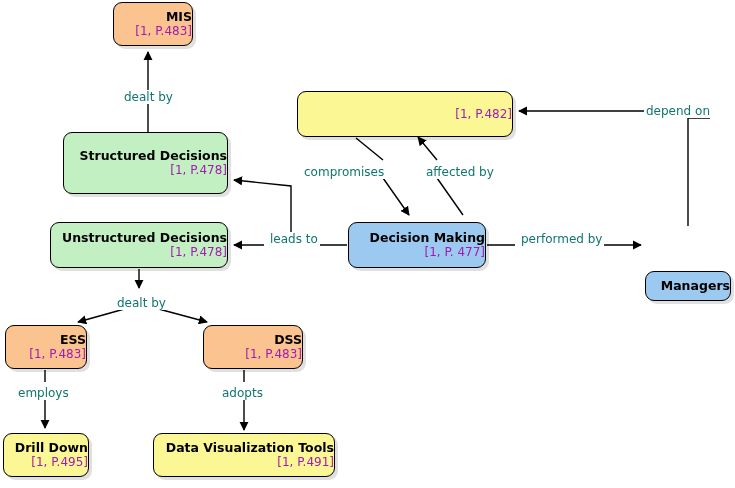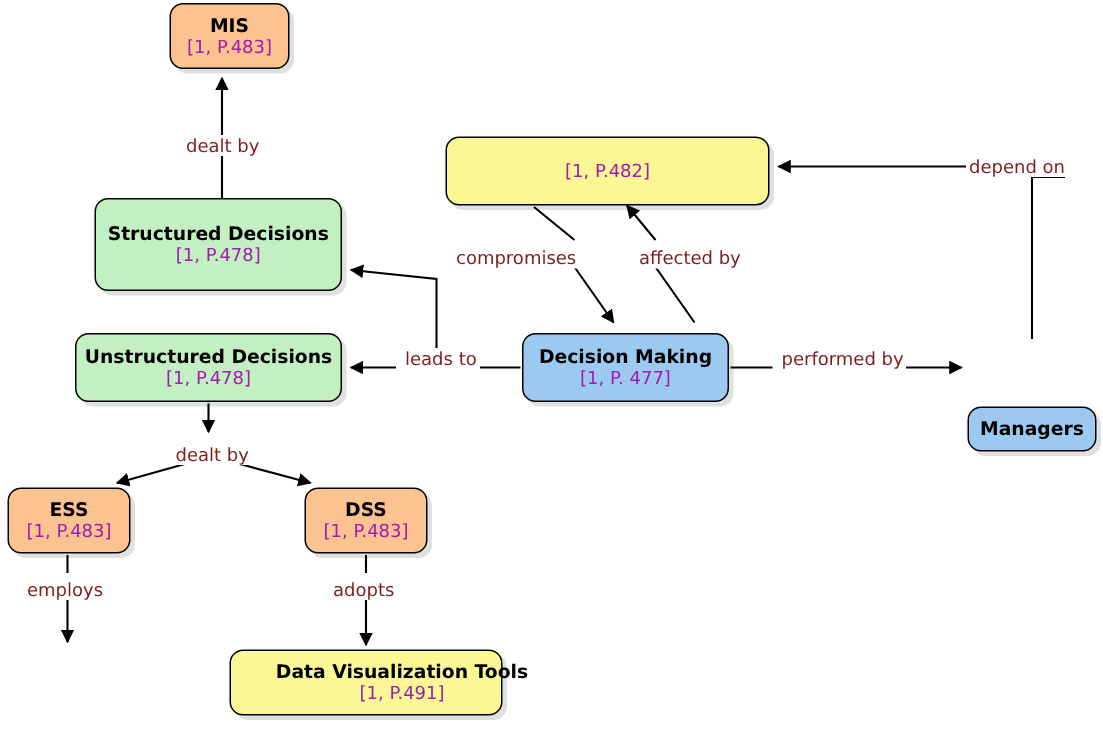--- a/index.html
+++ b/index.html
@@ -6,36 +6,36 @@
   body{
     width:735px;height:488px;position:relative;overflow:hidden;
     font-family:"DejaVu Sans","Liberation Sans",sans-serif;
   }
   #canvas{position:absolute;left:0;top:0;width:735px;height:488px;}
   svg.edges{position:absolute;left:0;top:0;width:735px;height:488px;pointer-events:none;}
 
   .node{
     position:absolute;box-sizing:border-box;
     border:1.5px solid #000;border-radius:9px;
-    display:flex;flex-direction:column;align-items:center;justify-content:center;
+    display:flex;flex-direction:column;align-items:flex-end;justify-content:center;
     text-align:center;line-height:1.18;
     box-shadow:3px 3px 0 rgba(0,0,0,0.12);
     z-index:5;
   }
   .node .t1{font-weight:bold;font-size:12.5px;color:#000;white-space:nowrap;}
   .node .t1 .reg{font-weight:normal;}
   .node .t2{font-weight:normal;font-size:12px;color:#a21caf;white-space:nowrap;}
 
   .c-orange{background:#FBC38F;}
   .c-green {background:#C2F0C2;}
   .c-yellow{background:#FAF794;}
   .c-blue  {background:#9CC9F0;}
 
   .edge-label{
-    position:absolute;font-size:12px;color:#7f1d1d;white-space:nowrap;
+    position:absolute;font-size:12px;color:#0f766e;white-space:nowrap;
     background:#ffffff;padding:0 2px;z-index:6;
   }
 </style>
 </head>
 <body>
 
 <div id="canvas">
 
   <svg class="edges" viewBox="0 0 735 488">
     <defs>
@@ -97,25 +97,29 @@
 
   <div class="node c-blue" style="left:645px;top:227px;width:86px;height:30px;margin-top:44px;">
     <div class="t1">Managers</div>
   </div>
 
   <div class="node c-orange" style="left:5px;top:325px;width:82px;height:44px;">
     <div class="t1">ESS</div>
     <div class="t2">[1, P.483]</div>
   </div>
 
-  <div class="node c-orange" style="left:203px;top:325px;width:82px;height:44px;">
+  <div class="node c-orange" style="left:203px;top:325px;width:100px;height:44px;">
     <div class="t1">DSS</div>
     <div class="t2">[1, P.483]</div>
   </div>
 
+  <div class="node c-yellow" style="left:3px;top:433px;width:86px;height:44px;">
+    <div class="t1">Drill Down</div>
+    <div class="t2">[1, P.495]</div>
+  </div>
 
   <div class="node c-yellow" style="left:153px;top:433px;width:182px;height:44px;padding-left:48px;">
     <div class="t1">Data Visualization Tools</div>
     <div class="t2">[1, P.491]</div>
   </div>
 
   <div class="edge-label" style="left:122px;top:90px;">dealt by</div>
   <div class="edge-label" style="left:302px;top:165px;">compromises</div>
   <div class="edge-label" style="left:424px;top:165px;">affected by</div>
   <div class="edge-label" style="left:268px;top:232px;">leads to</div>

